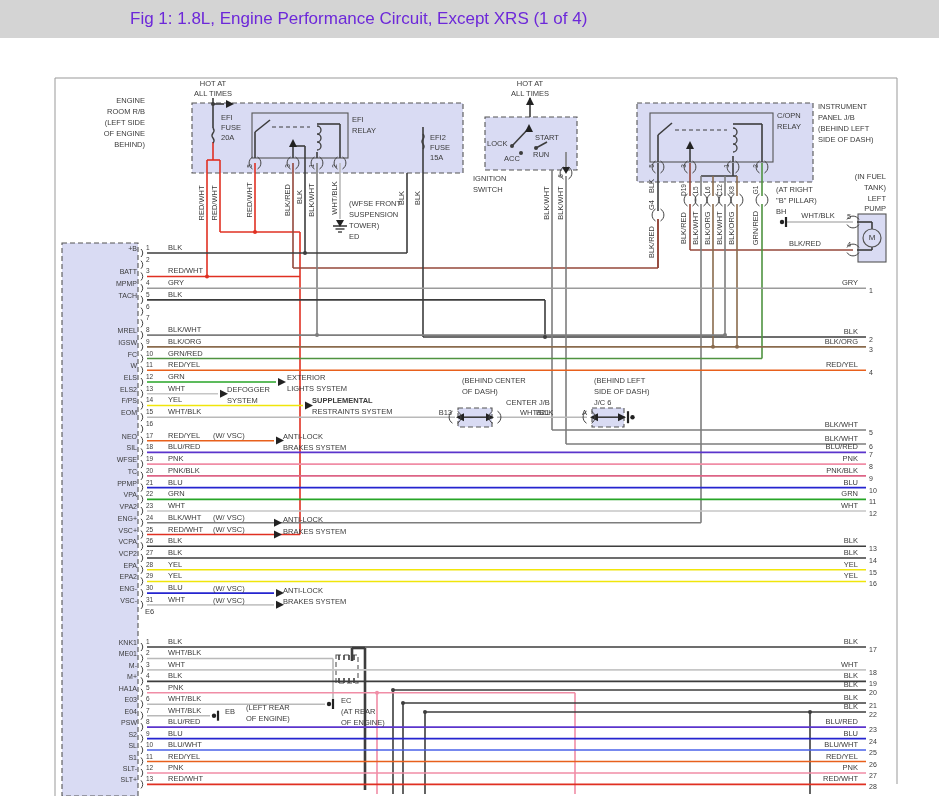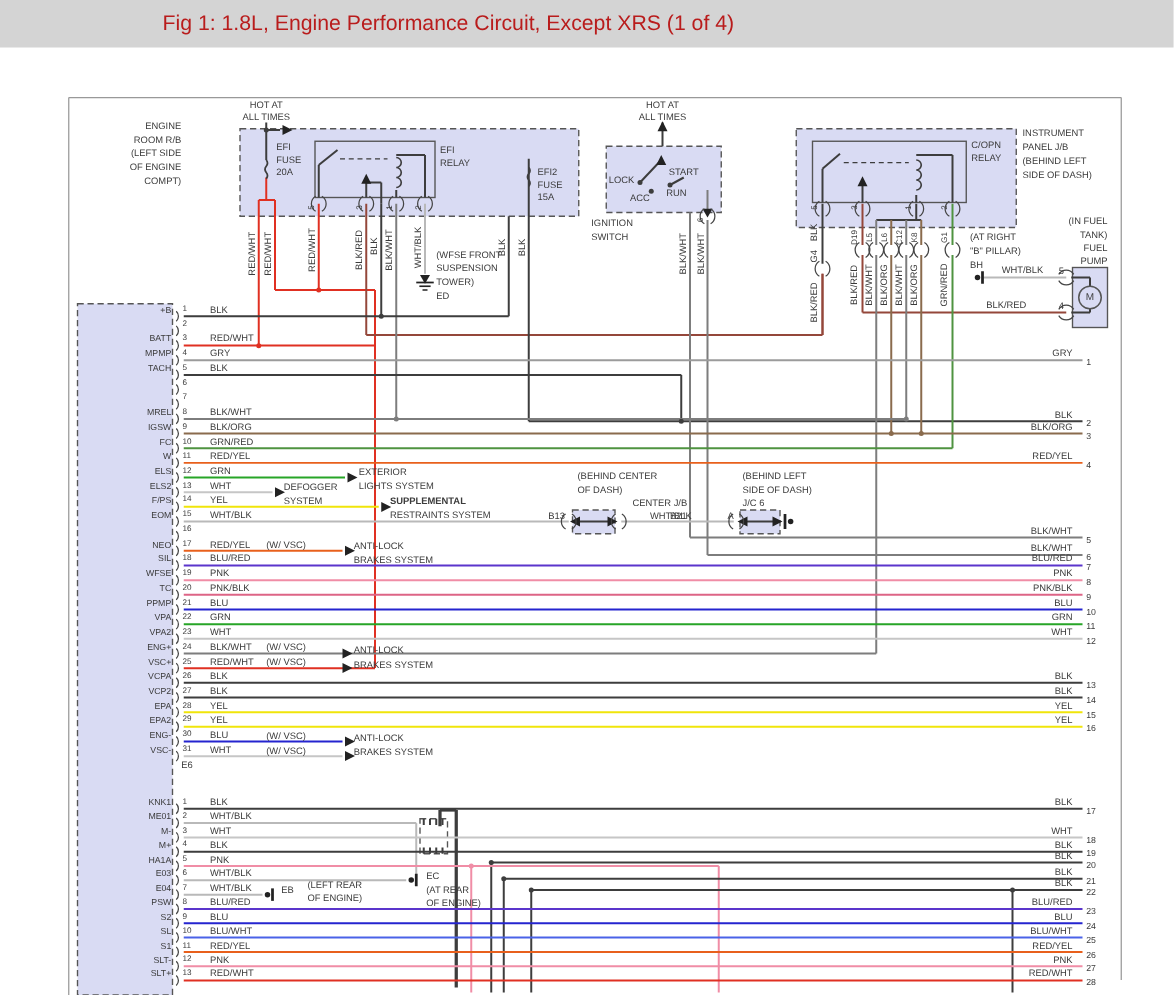--- a/index.html
+++ b/index.html
@@ -1,19 +1,19 @@
 <!DOCTYPE html>
 <html><head>
 <meta charset="utf-8">
 <style>
   html,body{margin:0;padding:0;background:#fff;}
   body{width:939px;height:796px;overflow:hidden;position:relative;
        font-family:"Liberation Sans","DejaVu Sans",sans-serif;}
   #titlebar{position:absolute;left:0;top:0;width:939px;height:38px;background:#d4d4d4;}
-  #titlebar .t{position:absolute;left:130px;top:0;line-height:38px;font-size:17px;color:#b91c1c;}
+  #titlebar .t{position:absolute;left:130px;top:0;line-height:38px;font-size:17px;color:#6d28d9;}
   #diagram{position:absolute;left:0;top:0;width:939px;height:796px;}
   #wires-svg{position:absolute;left:0;top:0;}
   #labels{position:absolute;left:0;top:0;width:939px;height:796px;}
   .lbl{position:absolute;font-size:7.5px;color:#3b3b3b;white-space:nowrap;line-height:1.1;}
   .rot{transform:translate(-50%,-50%) rotate(-90deg);}
   .ctr{transform:translate(-50%,0);}
 </style>
 </head>
 <body>
 
@@ -496,21 +496,21 @@
       <div class="lbl" style="right: 81px; top: 752.5px;">RED/YEL</div>
       <div class="lbl" style="font-size: 7px; left: 869px; top: 760.5px;">26</div>
       <div class="lbl" style="right: 81px; top: 764px;">PNK</div>
       <div class="lbl" style="font-size: 7px; left: 869px; top: 772px;">27</div>
       <div class="lbl" style="right: 81px; top: 775.4px;">RED/WHT</div>
       <div class="lbl" style="font-size: 7px; left: 869px; top: 783.4px;">28</div>
       <div class="lbl" style="right: 794px; top: 97px;">ENGINE</div>
       <div class="lbl" style="right: 794px; top: 108px;">ROOM R/B</div>
       <div class="lbl" style="right: 794px; top: 119px;">(LEFT SIDE</div>
       <div class="lbl" style="right: 794px; top: 130px;">OF ENGINE</div>
-      <div class="lbl" style="right: 794px; top: 141px;">COMPT)</div>
+      <div class="lbl" style="right: 794px; top: 141px;">BEHIND)</div>
       <div class="lbl ctr" style="left: 213px; top: 80px;">HOT AT</div>
       <div class="lbl ctr" style="left: 213px; top: 90px;">ALL TIMES</div>
       <div class="lbl" style="left: 221px; top: 114px;">EFI</div>
       <div class="lbl" style="left: 221px; top: 124px;">FUSE</div>
       <div class="lbl" style="left: 221px; top: 134px;">20A</div>
       <div class="lbl" style="left: 352px; top: 116px;">EFI</div>
       <div class="lbl" style="left: 352px; top: 127px;">RELAY</div>
       <div class="lbl" style="left: 430px; top: 134px;">EFI2</div>
       <div class="lbl" style="left: 430px; top: 144px;">FUSE</div>
       <div class="lbl" style="left: 430px; top: 154px;">15A</div>
@@ -567,21 +567,21 @@
       <div class="lbl rot" style="left: 720px; top: 228px; transform-origin: center center;">BLK/WHT</div>
       <div class="lbl rot" style="left: 732px; top: 228px; transform-origin: center center;">BLK/ORG</div>
       <div class="lbl rot" style="left: 756px; top: 228px; transform-origin: center center;">GRN/RED</div>
       <div class="lbl" style="left: 776px; top: 186px;">(AT RIGHT</div>
       <div class="lbl" style="left: 776px; top: 197px;">"B" PILLAR)</div>
       <div class="lbl" style="left: 776px; top: 208px;">BH</div>
       <div class="lbl ctr" style="left: 818px; top: 212px;">WHT/BLK</div>
       <div class="lbl ctr" style="left: 805px; top: 240px;">BLK/RED</div>
       <div class="lbl" style="right: 53px; top: 173px;">(IN FUEL</div>
       <div class="lbl" style="right: 53px; top: 184px;">TANK)</div>
-      <div class="lbl" style="right: 53px; top: 195px;">FUEL</div>
+      <div class="lbl" style="right: 53px; top: 195px;">LEFT</div>
       <div class="lbl" style="right: 53px; top: 205px; text-align: center;">PUMP</div>
       <div class="lbl" style="left: 847px; top: 213px;">5</div>
       <div class="lbl" style="left: 847px; top: 241px;">4</div>
       <div class="lbl ctr" style="font-size: 8px; left: 872px; top: 233.5px;">M</div>
       <div class="lbl" style="left: 462px; top: 377px;">(BEHIND CENTER</div>
       <div class="lbl" style="left: 462px; top: 388px;">OF DASH)</div>
       <div class="lbl" style="left: 462px; top: 399px; margin-left: 44px;">CENTER J/B</div>
       <div class="lbl" style="right: 487px; top: 409px;">B13</div>
       <div class="lbl" style="left: 496px; top: 409px; margin-left: 40px;">B21</div>
       <div class="lbl" style="left: 520px; top: 409px;">WHT/BLK</div>

